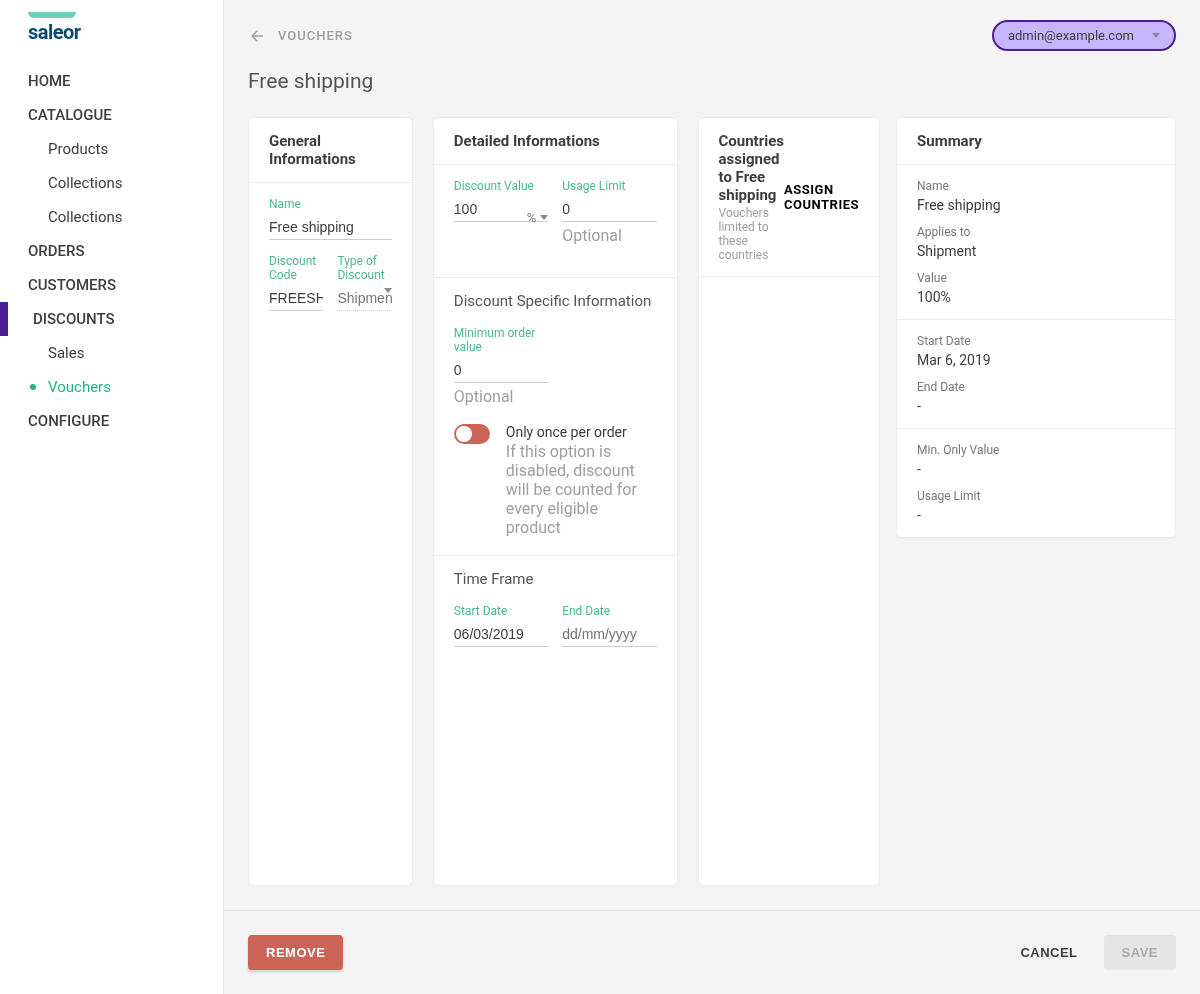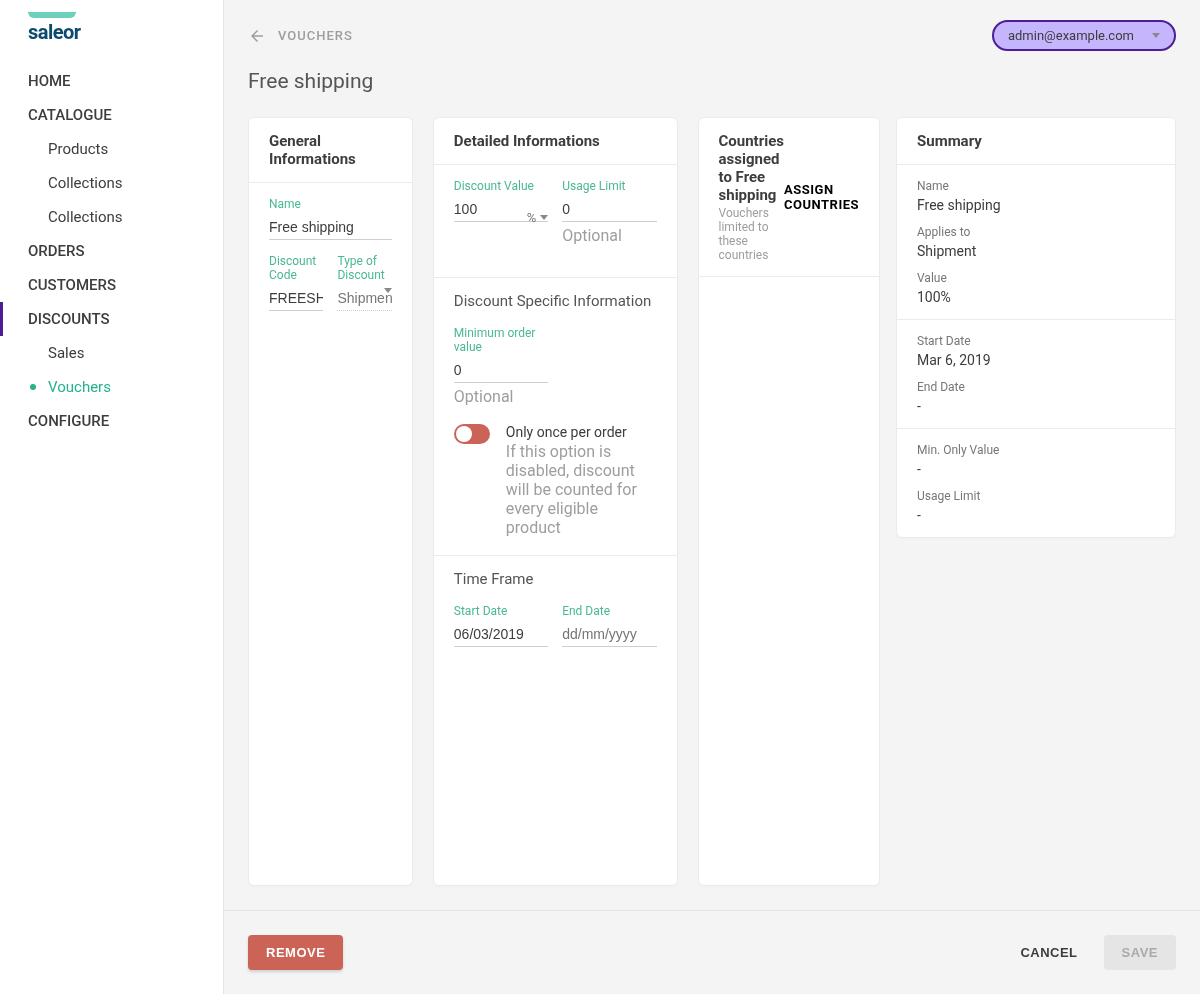--- a/index.html
+++ b/index.html
@@ -43,21 +43,21 @@
     }
     .nav-sub {
       display: block;
       padding: 8px 0 8px 48px;
       font-size: 15px;
       color: #3d3d3d;
       text-decoration: none;
       cursor: pointer;
     }
     .nav-item.active-parent {
-      border-left: 3px solid #4c1d95;
+      border-left: 8px solid #4c1d95;
       padding-left: 25px;
     }
     .nav-sub.active {
       color: #24b38b;
       position: relative;
     }
     .nav-sub.active::before {
       content: "";
       position: absolute;
       left: 30px;

